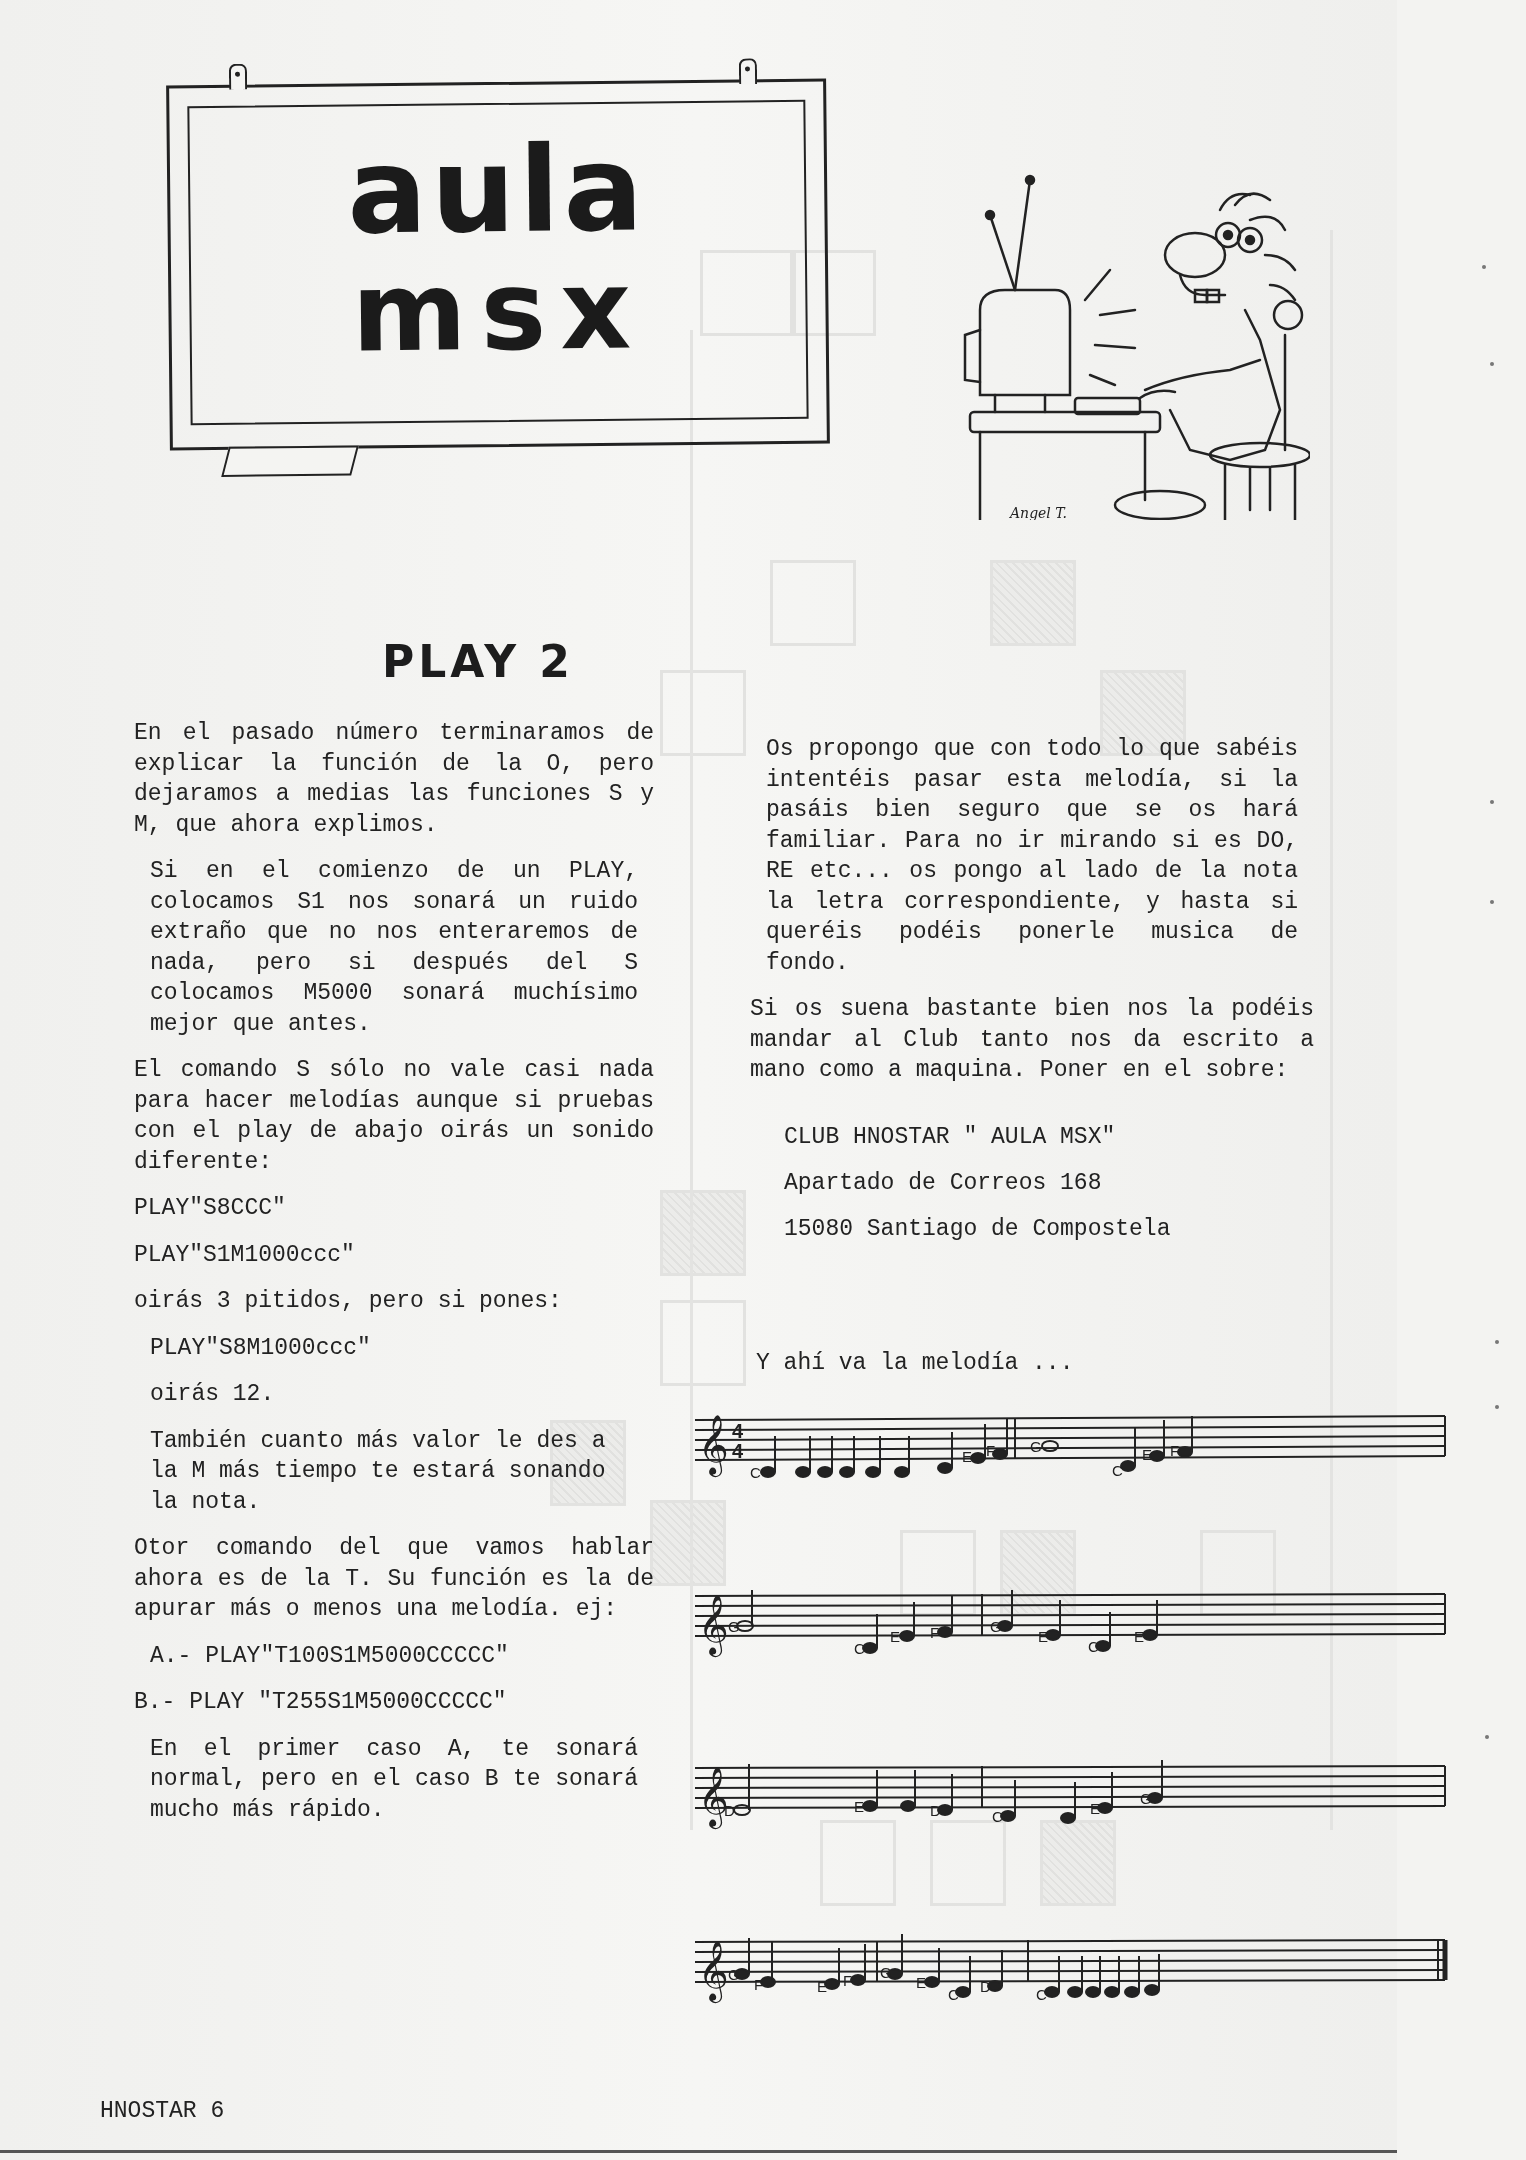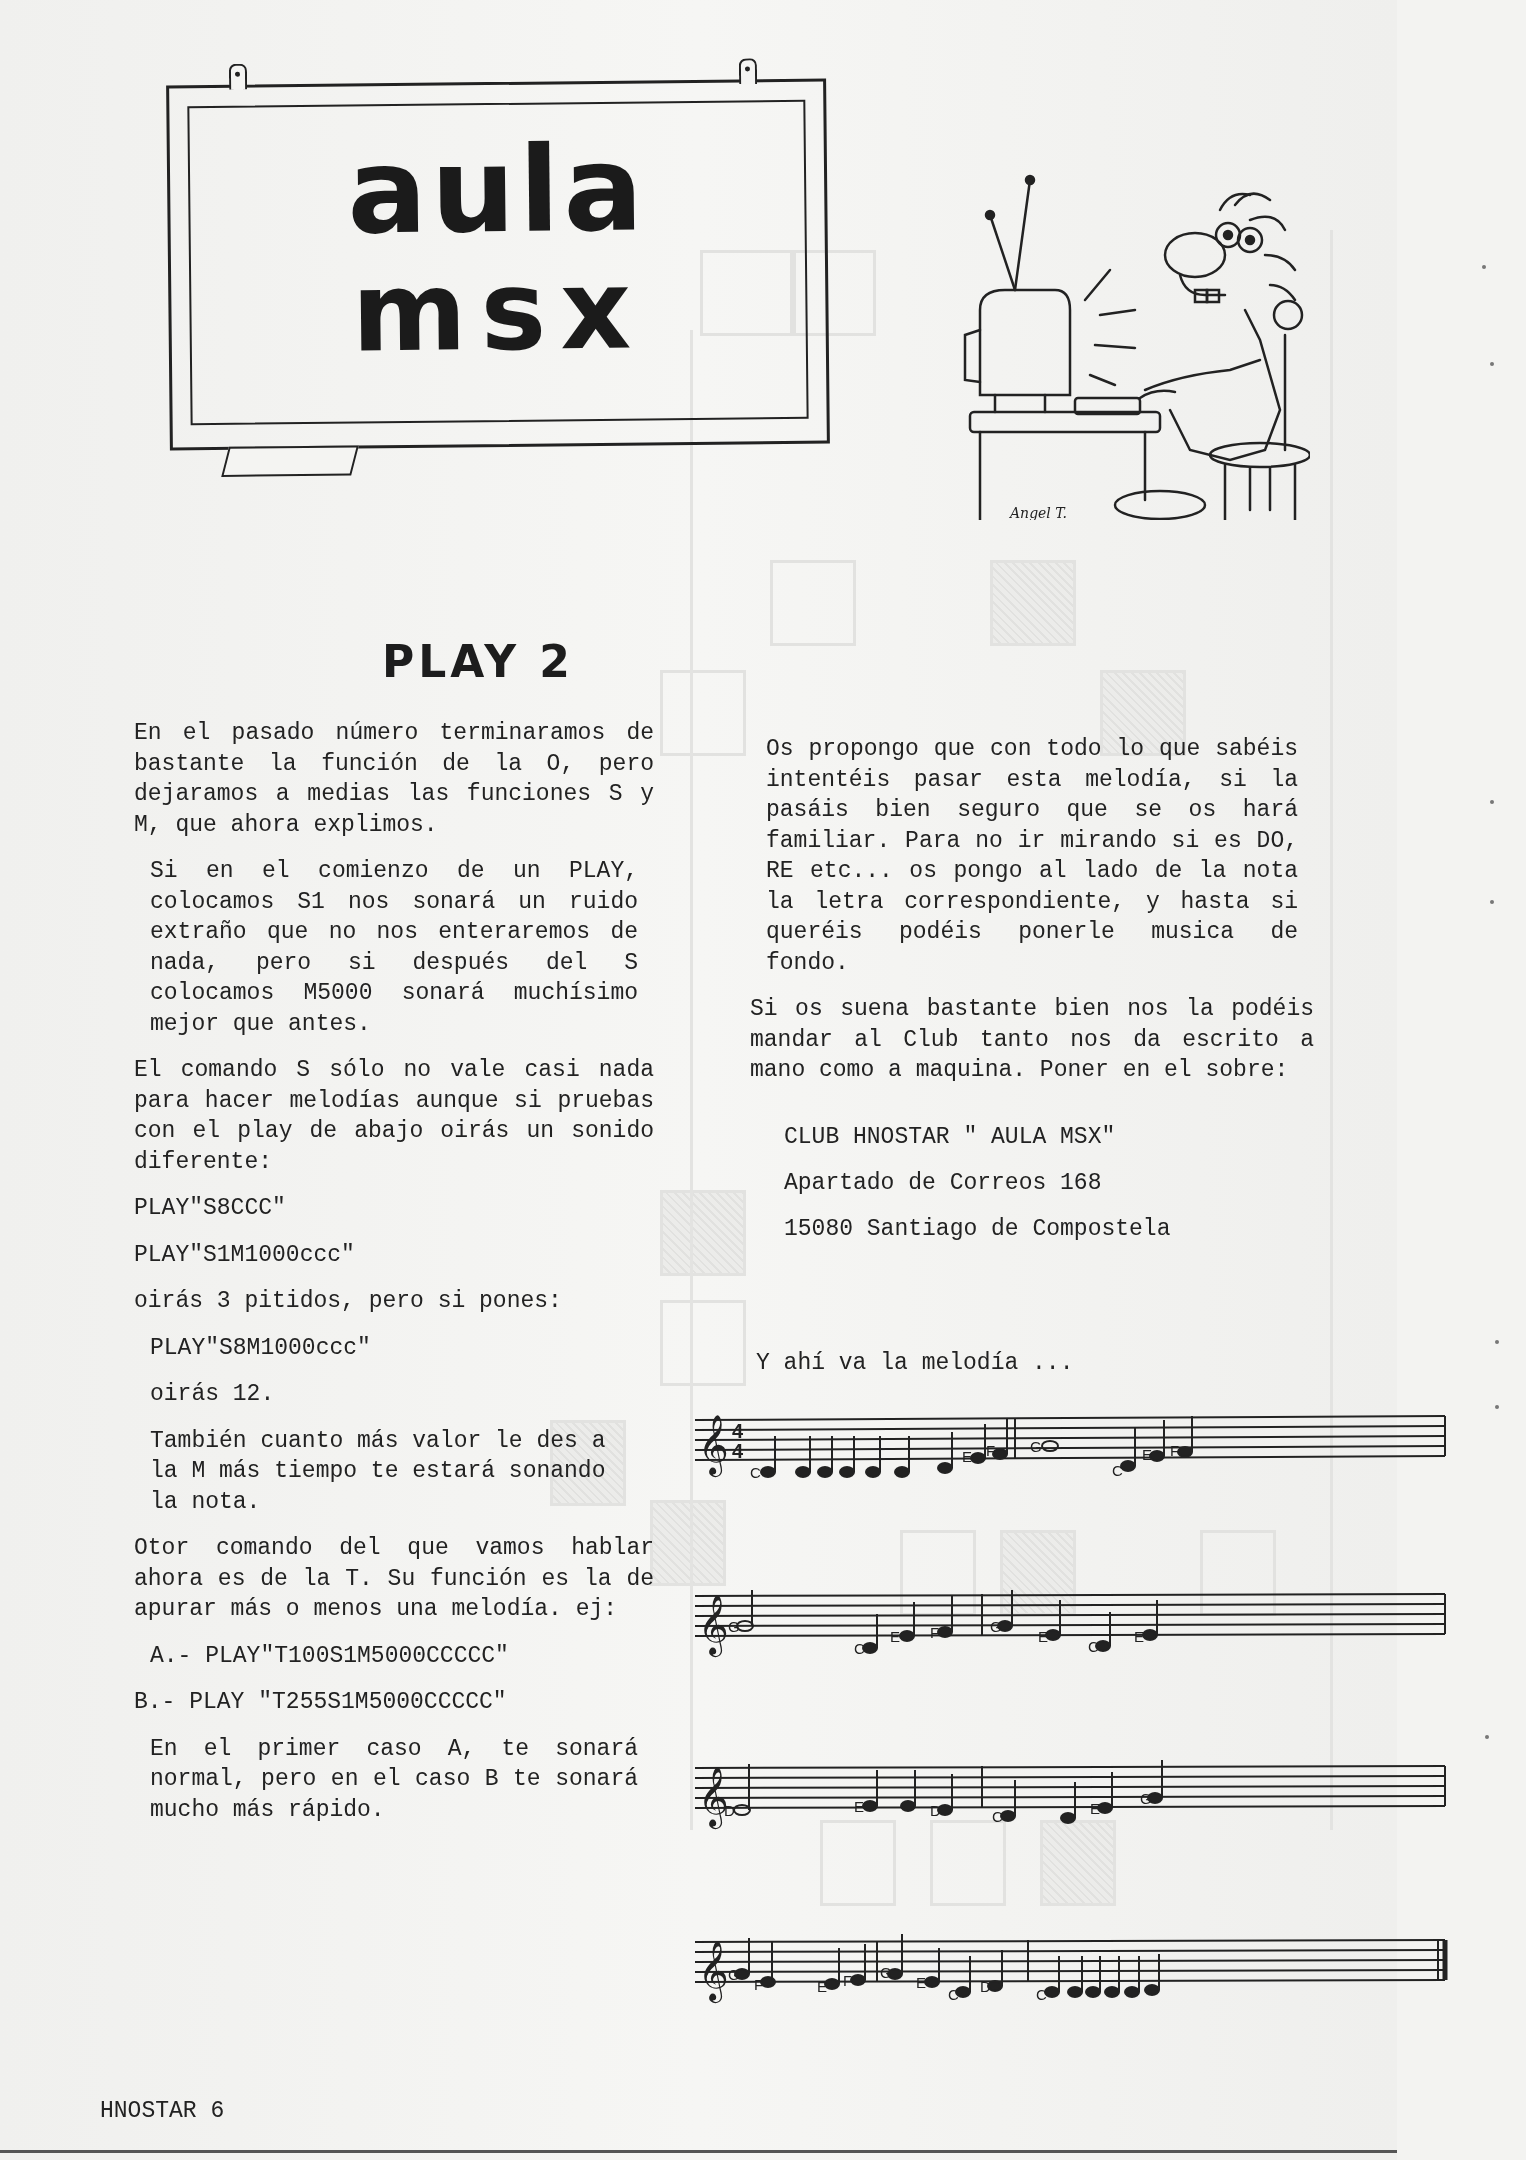--- a/index.html
+++ b/index.html
@@ -108,21 +108,21 @@
     <line x1="320" y1="318" x2="320" y2="360"></line>
       <line x1="340" y1="318" x2="340" y2="360"></line>
     <ellipse cx="230" cy="355" rx="45" ry="14"></ellipse>
     <line x1="50" y1="372" x2="280" y2="372"></line>
     <text x="80" y="368" font-family="DejaVu Serif, serif" font-size="14" fill="#222" stroke="none" font-style="italic">Angel T.</text>
   </svg>
 
   <h1 class="play">PLAY 2</h1>
 
   <div class="col left">
-    <p class="just">En el pasado número terminaramos de bastante la función de la O, pero dejaramos a medias las funciones S y M, que ahora explimos.</p>
+    <p class="just">En el pasado número terminaramos de explicar la función de la O, pero dejaramos a medias las funciones S y M, que ahora explimos.</p>
     <p class="just tight">Si en el comienzo de un PLAY, colocamos S1 nos sonará un ruido extraño que no nos enteraremos de nada, pero si después del S colocamos M5000 sonará muchísimo mejor que antes.</p>
     <p class="just">El comando S sólo no vale casi nada para hacer melodías aunque si pruebas con el play de abajo oirás un sonido diferente:</p>
     <p>PLAY"S8CCC"</p>
     <p>PLAY"S1M1000ccc"</p>
     <p>oirás 3 pitidos, pero si pones:</p>
     <p class="tight">PLAY"S8M1000ccc"</p>
     <p class="tight">oirás 12.</p>
     <p class="tight">También cuanto más valor le des a la M más tiempo te estará sonando la nota.</p>
     <p class="just">Otor comando del que vamos hablar ahora es de la T. Su función es la de apurar más o menos una melodía. ej:</p>
     <p class="tight">A.-  PLAY"T100S1M5000CCCCC"</p>

